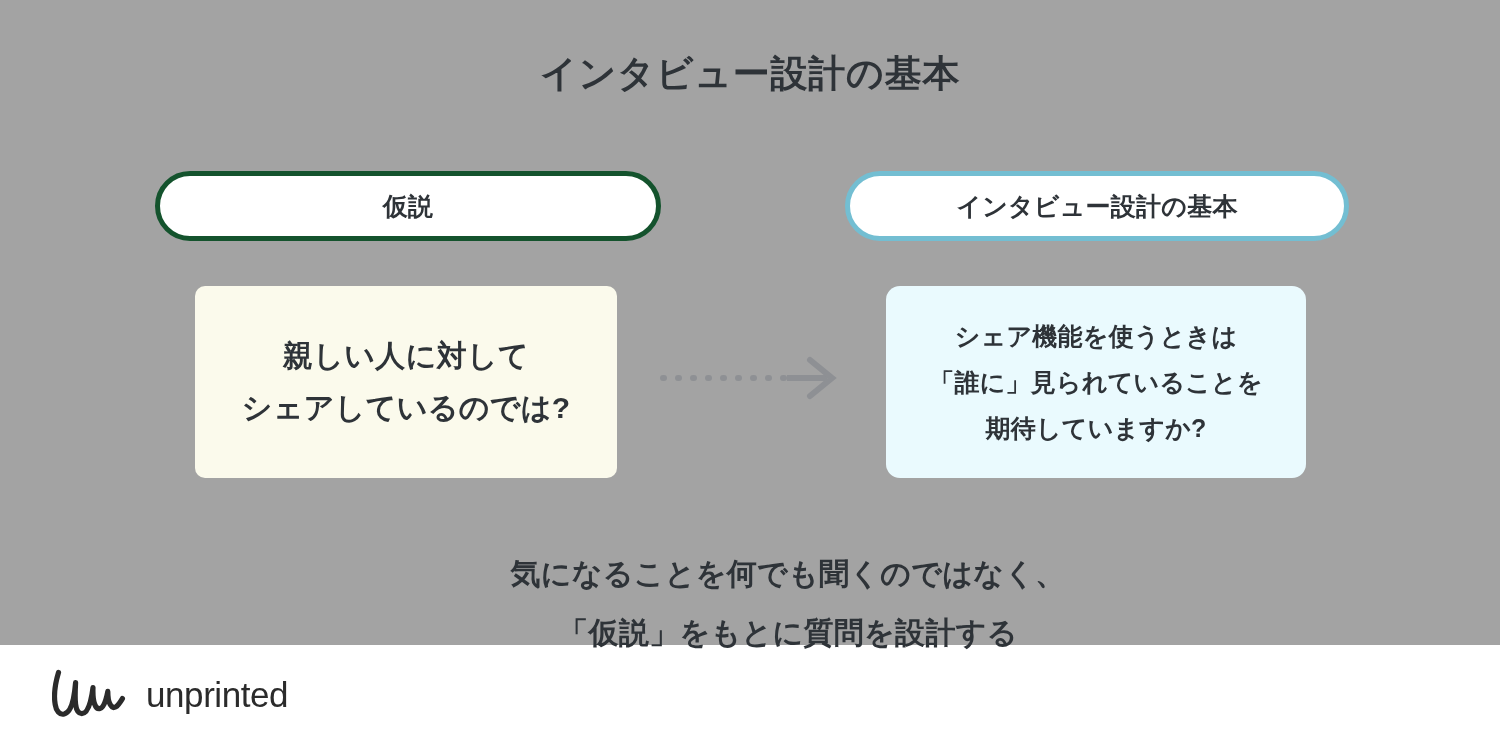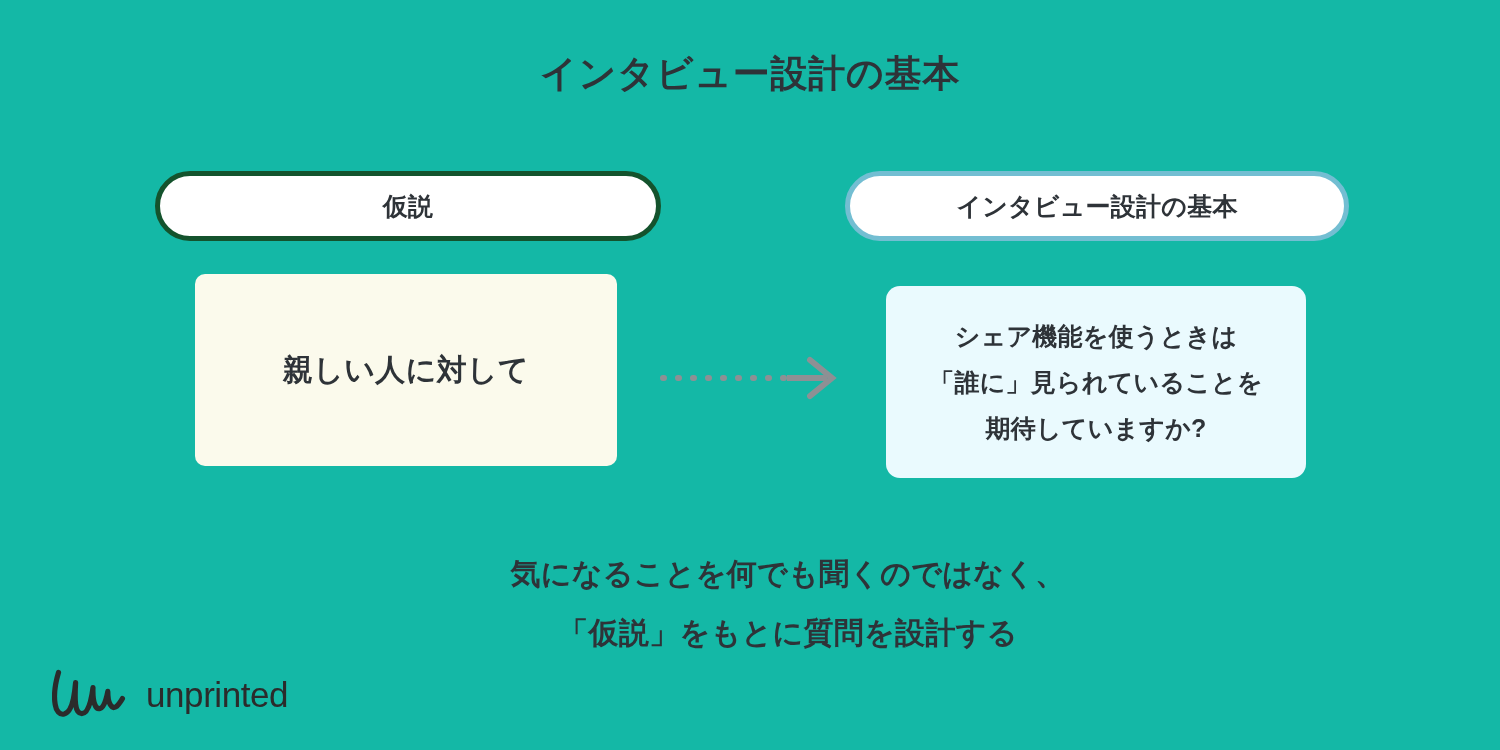--- a/index.html
+++ b/index.html
@@ -12,22 +12,22 @@
     height: 750px;
     background: #ffffff;
     font-family: "Liberation Sans", "DejaVu Sans", sans-serif;
     color: #2b2b2b;
     overflow: hidden;
   }
 
   .canvas {
     position: relative;
     width: 1500px;
-    height: 750px;
-    background: #14b8a6;
+    height: 645px;
+    background: #a3a3a3;
   }
 
   
   .page-title {
     position: absolute;
     left: 0;
     top: 52px;
     width: 1500px;
     text-align: center;
     font-size: 37px;
@@ -74,21 +74,21 @@
     box-sizing: border-box;
     display: flex;
     flex-direction: column;
     align-items: center;
     justify-content: center;
     border-radius: 10px;
     text-align: center;
   }
   .card-hypothesis {
     left: 195px;
-    top: 274px;
+    top: 286px;
     width: 422px;
     height: 192px;
     background: #fbfaec;
   }
   .card-question {
     left: 886px;
     top: 286px;
     width: 420px;
     height: 192px;
     background: #eafafe;
@@ -172,20 +172,21 @@
   <div class="pill pill-hypothesis">
     <span>仮説</span>
   </div>
 
   <div class="pill pill-question">
     <span>インタビュー設計の基本</span>
   </div>
 
   <div class="card card-hypothesis">
     <span class="card-line">親しい人に対して</span>
+    <span class="card-line">シェアしているのでは?</span>
   </div>
 
   <div class="flow-arrow">
     <svg width="190" height="46" viewBox="0 0 190 46" xmlns="http://www.w3.org/2000/svg">
       <line x1="8" y1="23" x2="132" y2="23" stroke="#8e9094" stroke-width="6" stroke-linecap="round" stroke-dasharray="1 14"></line>
       <line x1="132" y1="23" x2="172" y2="23" stroke="#8e9094" stroke-width="6" stroke-linecap="butt"></line>
       <polyline points="155,5 177,23 155,41" fill="none" stroke="#8e9094" stroke-width="6" stroke-linecap="round" stroke-linejoin="miter"></polyline>
     </svg>
   </div>
 

